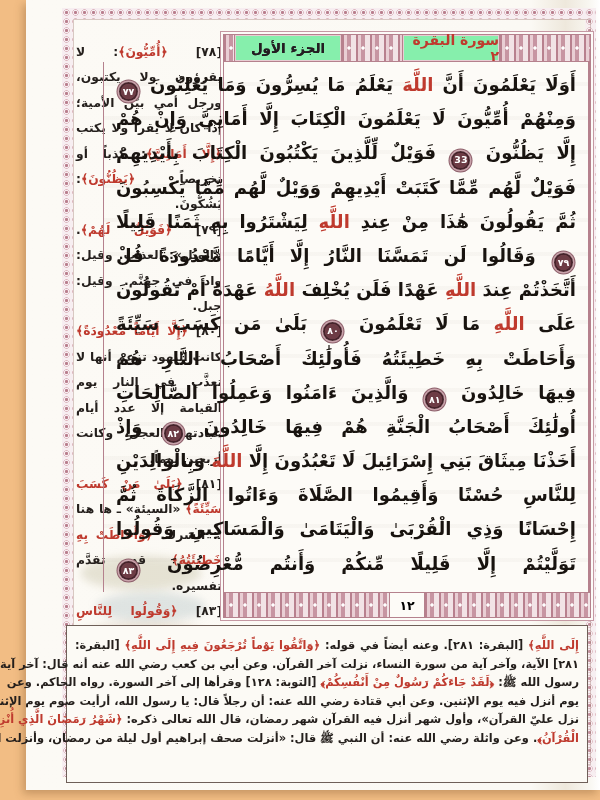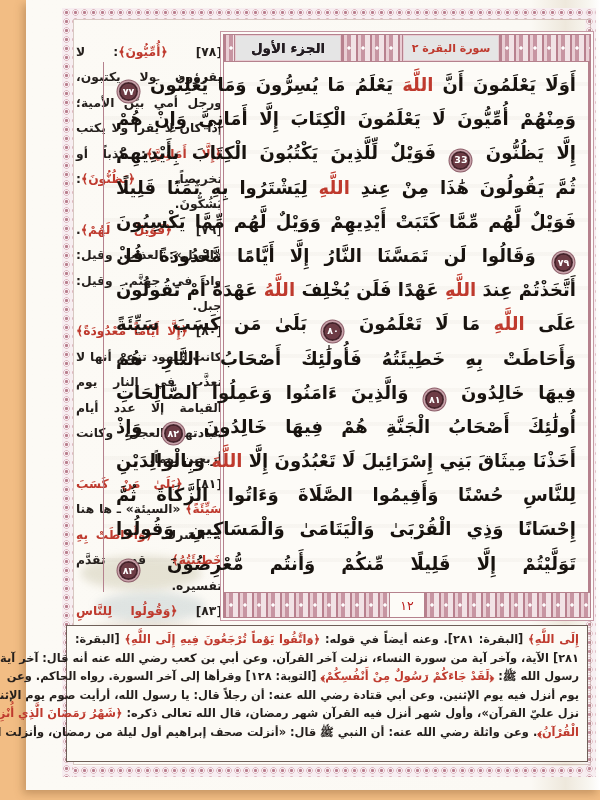--- a/index.html
+++ b/index.html
@@ -56,26 +56,26 @@
   .band{display:flex;align-items:stretch;height:26px;border-bottom:1px solid #b5818d;}
   .band.bottom{height:24px;border-bottom:none;border-top:1px solid #b5818d;}
   .hchain{
     background:
       radial-gradient(circle at 7px 50%, #ffffff 1.4px, rgba(0,0,0,0) 1.9px),
       repeating-linear-gradient(90deg,#b8808e 0 2px,#e9ced4 2px 5px,#c795a2 5px 9px,#f2e3e6 9px 14px);
     background-size:14px 100%;
   }
   .cartouche{
     display:flex;align-items:center;justify-content:center;
-    background:#e5e5e5;border-left:1px solid #b5818d;border-right:1px solid #b5818d;
+    background:#86efac;border-left:1px solid #b5818d;border-right:1px solid #b5818d;
     box-shadow:inset 0 0 0 1px #e8cdd3;
   }
   .cartouche.juz{width:106px;font-size:13.5px;font-weight:800;color:#241d22;
     text-shadow:0 0 .6px #241d22;}
-  .cartouche.surah{width:96px;font-size:11px;font-weight:800;color:#bf3a2e;}
+  .cartouche.surah{width:96px;font-size:14px;font-weight:800;color:#bf3a2e;}
   .frame-mid{flex:1;display:flex;min-height:0;}
   .vchain{
     width:12px;
     background:
       radial-gradient(circle at 50% 7px, #ffffff 1.4px, rgba(0,0,0,0) 1.9px),
       repeating-linear-gradient(0deg,#b8808e 0 2px,#e9ced4 2px 5px,#c795a2 5px 9px,#f2e3e6 9px 14px);
     background-size:100% 14px;
   }
   .vchain.left{border-left:1px solid #b5818d;border-right:1px solid #b5818d;}
   .vchain.right{width:9px;border-left:1px solid #b5818d;}
@@ -94,27 +94,27 @@
     display:inline-flex;align-items:center;justify-content:center;
     width:19px;height:19px;border-radius:50%;
     background:radial-gradient(circle,#6d3c45 55%,#46232b 60%);
     color:#fff;font-size:9.5px;font-weight:700;line-height:1;
     box-shadow:0 0 0 1.5px #c9a3ab,0 0 0 2.5px #8d5f6a;
     margin:8px 3px;vertical-align:-4px;
   }
   .pagenum{
     width:34px;display:flex;align-items:center;justify-content:center;
     background:#fdfbf7;border-left:1px solid #b5818d;border-right:1px solid #b5818d;
-    font-size:12.5px;font-weight:400;color:#b91c1c;
+    font-size:12.5px;font-weight:700;color:#000000;
   }
   
   .footnote-box{
-    position:absolute;left:40px;top:625px;width:522px;height:137px;
+    position:absolute;left:40px;top:625px;width:522px;height:158px;
     border:1px solid #6e5f58;background:#fcfaf5;
-    padding:4px 8px;box-sizing:border-box;
+    padding:10px 8px;box-sizing:border-box;
     direction:rtl;
   }
   .fline{
     text-align:justify;text-align-last:justify;
     font-size:11.4px;line-height:18.6px;color:#241f1c;
     white-space:nowrap;font-weight:600;
   }
 </style>
 </head>
 <body>
@@ -150,22 +150,22 @@
       </div>
       <div class="hchain" style="width:10px"></div>
     </div>
 
     <div class="frame-mid">
       <div class="vchain left"></div>
       <div class="quran-area" id="quran-text">
           <div class="qline"><span>أَوَلَا يَعْلَمُونَ أَنَّ </span><span class="red">اللَّهَ</span><span> يَعْلَمُ مَا يُسِرُّونَ وَمَا يُعْلِنُونَ </span><span class="medallion">٧٧</span></div>
           <div class="qline"><span>وَمِنْهُمْ أُمِّيُّونَ لَا يَعْلَمُونَ الْكِتَابَ إِلَّا أَمَانِيَّ وَإِنْ هُمْ</span></div>
           <div class="qline"><span>إِلَّا يَظُنُّونَ </span><span class="medallion">33</span><span> فَوَيْلٌ لِّلَّذِينَ يَكْتُبُونَ الْكِتَابَ بِأَيْدِيهِمْ</span></div>
+          <div class="qline"><span>فَوَيْلٌ لَّهُم مِّمَّا كَتَبَتْ أَيْدِيهِمْ وَوَيْلٌ لَّهُم مِّمَّا يَكْسِبُونَ</span></div>
           <div class="qline"><span>ثُمَّ يَقُولُونَ هَٰذَا مِنْ عِندِ </span><span class="red">اللَّهِ</span><span> لِيَشْتَرُوا بِهِ ثَمَنًا قَلِيلًا</span></div>
-          <div class="qline"><span>فَوَيْلٌ لَّهُم مِّمَّا كَتَبَتْ أَيْدِيهِمْ وَوَيْلٌ لَّهُم مِّمَّا يَكْسِبُونَ</span></div>
           <div class="qline"><span class="medallion">٧٩</span><span> وَقَالُوا لَن تَمَسَّنَا النَّارُ إِلَّا أَيَّامًا مَّعْدُودَةً قُلْ</span></div>
           <div class="qline"><span>أَتَّخَذْتُمْ عِندَ </span><span class="red">اللَّهِ</span><span> عَهْدًا فَلَن يُخْلِفَ </span><span class="red">اللَّهُ</span><span> عَهْدَهُ أَمْ تَقُولُونَ</span></div>
           <div class="qline"><span>عَلَى </span><span class="red">اللَّهِ</span><span> مَا لَا تَعْلَمُونَ </span><span class="medallion">٨٠</span><span> بَلَىٰ مَن كَسَبَ سَيِّئَةً</span></div>
           <div class="qline"><span>وَأَحَاطَتْ بِهِ خَطِيئَتُهُ فَأُولَٰئِكَ أَصْحَابُ النَّارِ هُمْ</span></div>
           <div class="qline"><span>فِيهَا خَالِدُونَ </span><span class="medallion">٨١</span><span> وَالَّذِينَ ءَامَنُوا وَعَمِلُوا الصَّالِحَاتِ</span></div>
           <div class="qline"><span>أُولَٰئِكَ أَصْحَابُ الْجَنَّةِ هُمْ فِيهَا خَالِدُونَ </span><span class="medallion">٨٢</span><span> وَإِذْ</span></div>
           <div class="qline"><span>أَخَذْنَا مِيثَاقَ بَنِي إِسْرَائِيلَ لَا تَعْبُدُونَ إِلَّا </span><span class="red">اللَّهَ</span><span> وَبِالْوَالِدَيْنِ</span></div>
           <div class="qline"><span>لِلنَّاسِ حُسْنًا وَأَقِيمُوا الصَّلَاةَ وَءَاتُوا الزَّكَاةَ ثُمَّ</span></div>
           <div class="qline"><span>إِحْسَانًا وَذِي الْقُرْبَىٰ وَالْيَتَامَىٰ وَالْمَسَاكِينِ وَقُولُوا</span></div>
           <div class="qline"><span>تَوَلَّيْتُمْ إِلَّا قَلِيلًا مِّنكُمْ وَأَنتُم مُّعْرِضُونَ </span><span class="medallion">٨٣</span></div>

